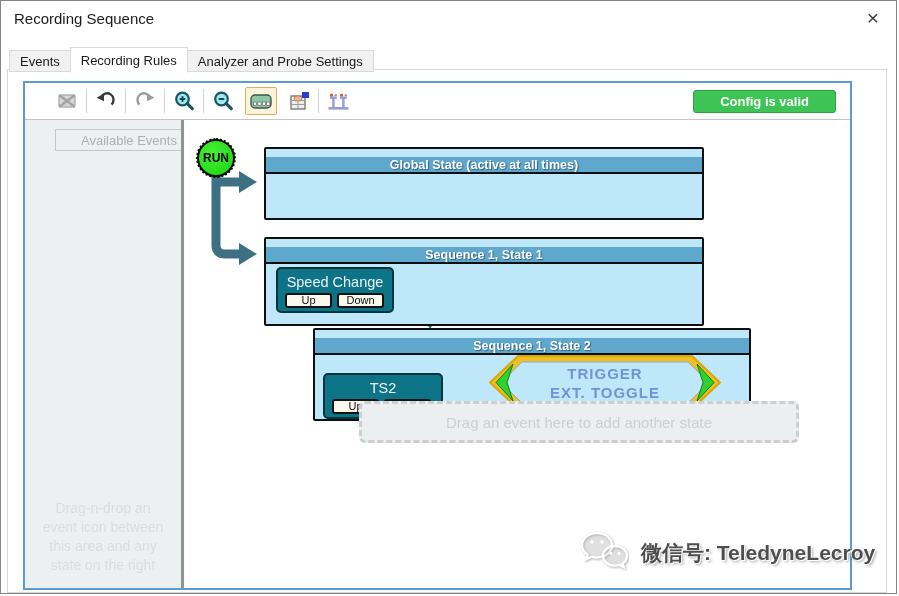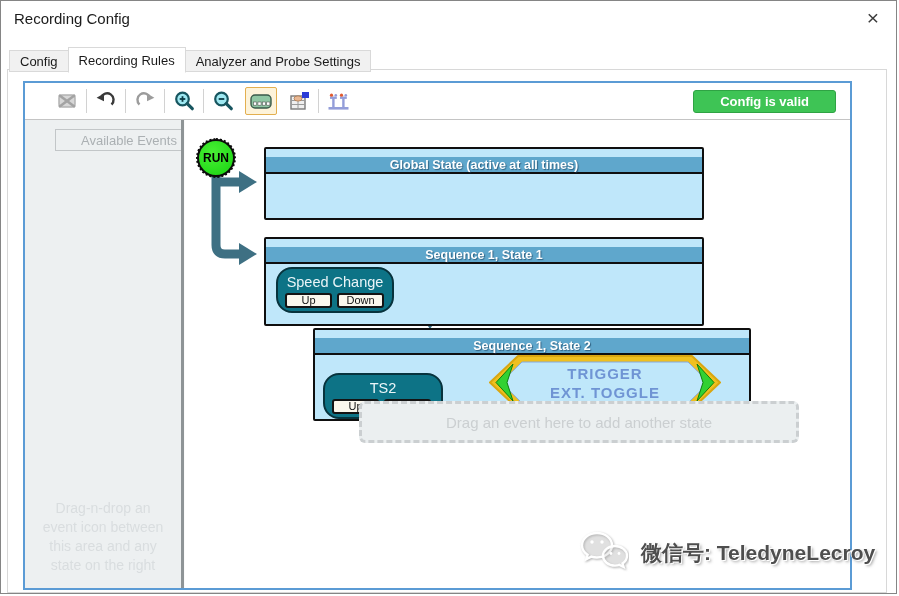--- a/index.html
+++ b/index.html
@@ -38,46 +38,46 @@
   .arrows { position:absolute; left:184px; top:119px; width:665px; height:468px; pointer-events:none; }
 
   .run-node { position:absolute; left:196px; top:138px; width:38px; height:38px; border-radius:50%; background:radial-gradient(circle at 40% 35%, #49F035, #17D210); border:2px solid #0c0c0c; outline:2px dotted #0c0c0c; outline-offset:-1px; display:flex; align-items:center; justify-content:center; font-size:12px; font-weight:bold; color:#000; }
 
   .state-box { position:absolute; border:2px solid #0f0f0f; border-radius:2px; background:#BFE7FA; }
   .state-header { height:17px; background:#5FA7CC; border-bottom:2px solid #0f0f0f; color:#fff; font-size:12.5px; font-weight:bold; text-align:center; line-height:16px; text-shadow:1px 1px 1px rgba(20,60,90,0.65);margin-top:8px; }
   .box-global { left:263px; top:146px; width:440px; height:73px; }
   .box-state1 { left:263px; top:236px; width:440px; height:89px; }
   .box-state2 { left:312px; top:327px; width:438px; height:93px; }
 
-  .event-box { position:absolute; background:#0D7386; border:2px solid #07333D; border-radius:16px; }
+  .event-box { position:absolute; background:#0D7386; border:2px solid #07333D; border-radius:5px; }
   .event-label { text-align:center; margin-top:5px; color:#EAF5F8; font-size:14.5px; }
   .event-buttons { position:absolute; left:7px; bottom:3px; display:flex; gap:5px; }
   .ud-btn { width:47px; height:15px; background:#FBF8EE; border:2px solid #141414; border-radius:3px; font-size:11px; line-height:10px; text-align:center; color:#101010; }
   .ev-speed { left:275px; top:266px; width:118px; height:46px; }
   .ev-ts2 { left:322px; top:372px; width:120px; height:46px; }
 
   .hexagon { position:absolute; left:487px; top:352px; width:234px; height:59px; }
   .hex-text { position:absolute; inset:0; display:flex; flex-direction:column; align-items:center; justify-content:center; color:#6F94D4; font-size:15px; font-weight:600; letter-spacing:1px; line-height:19px; }
 
   .drop-zone { position:absolute; left:358px; top:400px; width:440px; height:42px; border:3px dashed #CBCFD1; border-radius:6px; background:#EBEFF0; display:flex; align-items:center; justify-content:center; color:#CBCFD1; font-size:15px; }
 
   
   .watermark { position:absolute; left:578px; top:528px; display:flex; align-items:center; gap:12px; z-index:5; }
   .wm-text { font-size:21px; font-weight:bold; color:#4E4E4E; text-shadow:-1px -1px 0 #fff, 1px 1px 0 #fff, 2px 2px 3px rgba(90,90,90,0.55); white-space:nowrap; }
 </style>
 </head>
 <body>
 
 <div class="dialog">
 
-  <div class="title">Recording Config</div>
+  <div class="title">Recording Sequence</div>
   <div class="close-btn">×</div>
 
   <div class="tabs">
-    <div class="tab">Config</div>
+    <div class="tab">Events</div>
     <div class="tab active">Recording Rules</div>
     <div class="tab">Analyzer and Probe Settings</div>
   </div>
 
   <div class="tabpage"></div>
   <div class="inner-panel"></div>
 
   <div class="toolbar">
     <div style="width:16px"></div>
     <span class="tb-icon">

